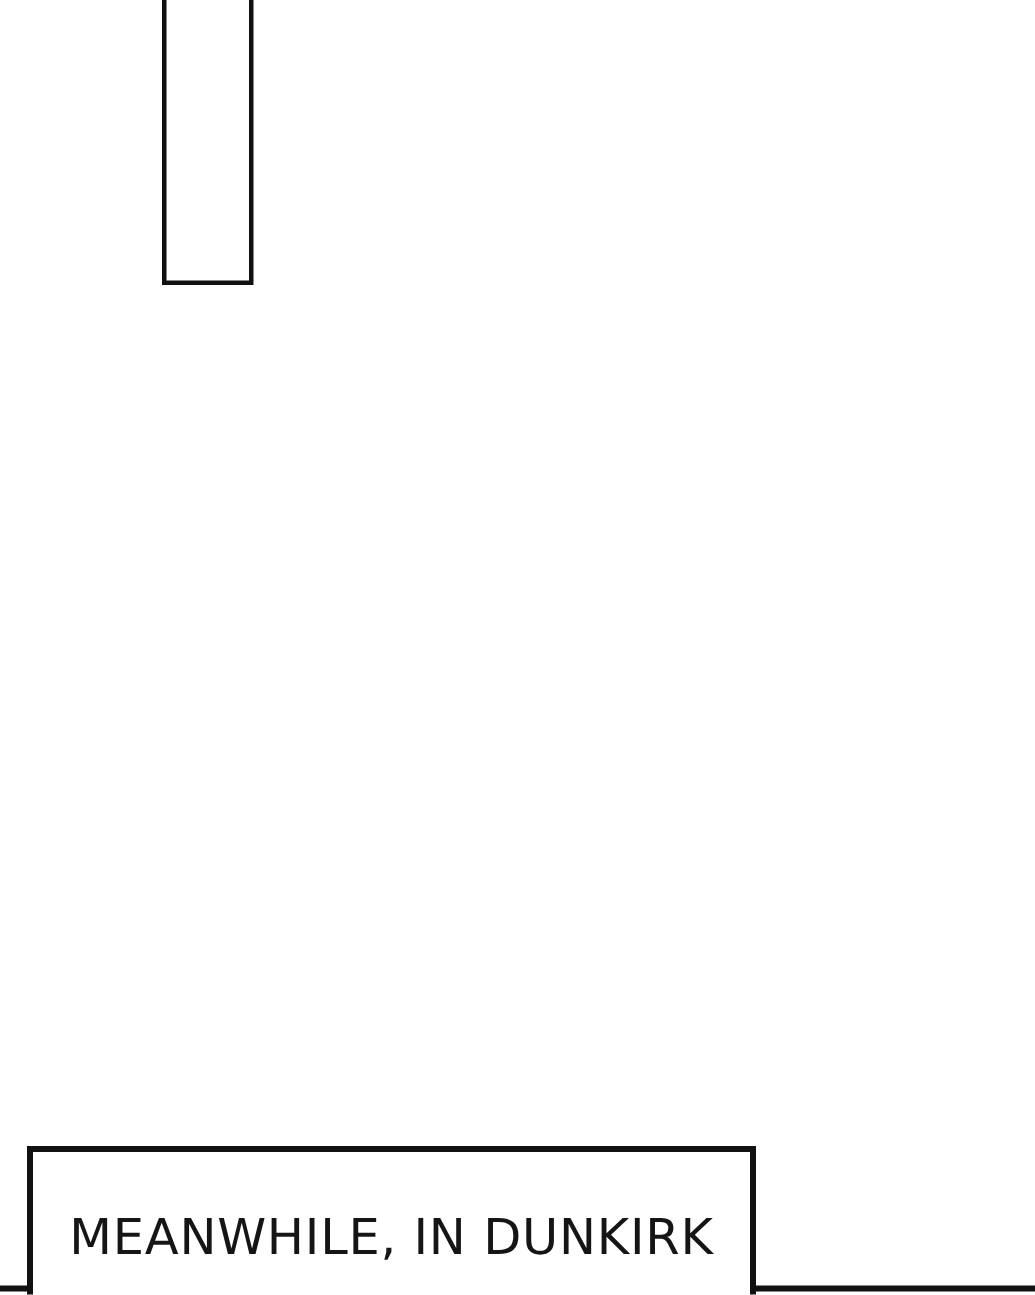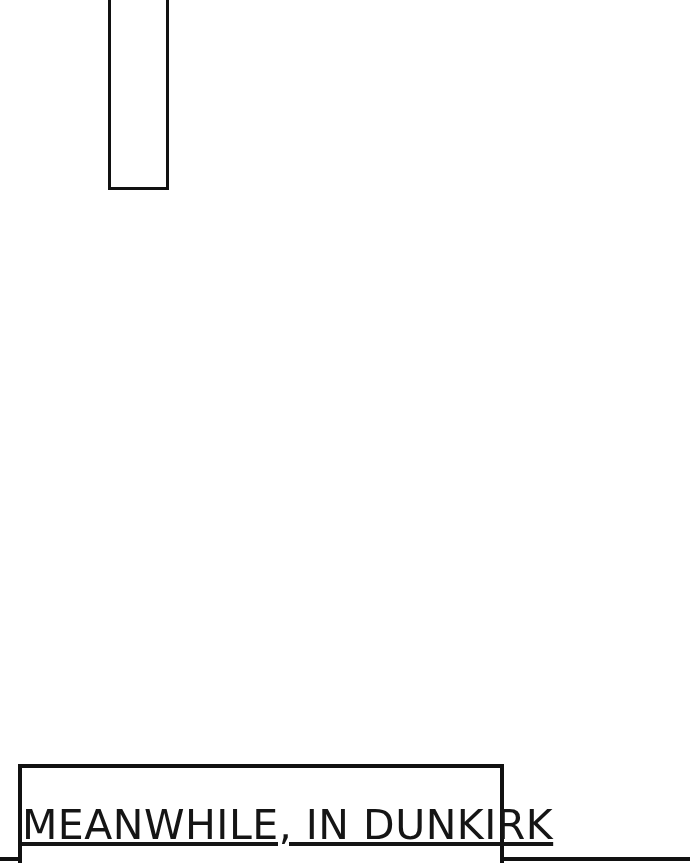--- a/index.html
+++ b/index.html
@@ -46,27 +46,26 @@
     height: 130px;            
     border: 4px solid var(--ink, #111111);
     background: var(--page-bg, #ffffff);
   }
 
   .caption-text {
     position: absolute;
     left: 0;
     right: 0;
     top: 37px;
-    text-align: right;
-    font-size: 41px;
+    text-align: center;
+    font-size: 33px;
     line-height: 40px;
     letter-spacing: 0.5px;
     color: var(--text, #151515);
     white-space: nowrap;
-    text-decoration: underline;
   }
 </style>
 </head>
 <body style="--page-bg: #ffffff; --ink: #111111; --text: #151515;">
 
 <div class="panel-sliver"></div>
 
 <div class="next-panel-border"></div>
 
 <div class="caption-box">

